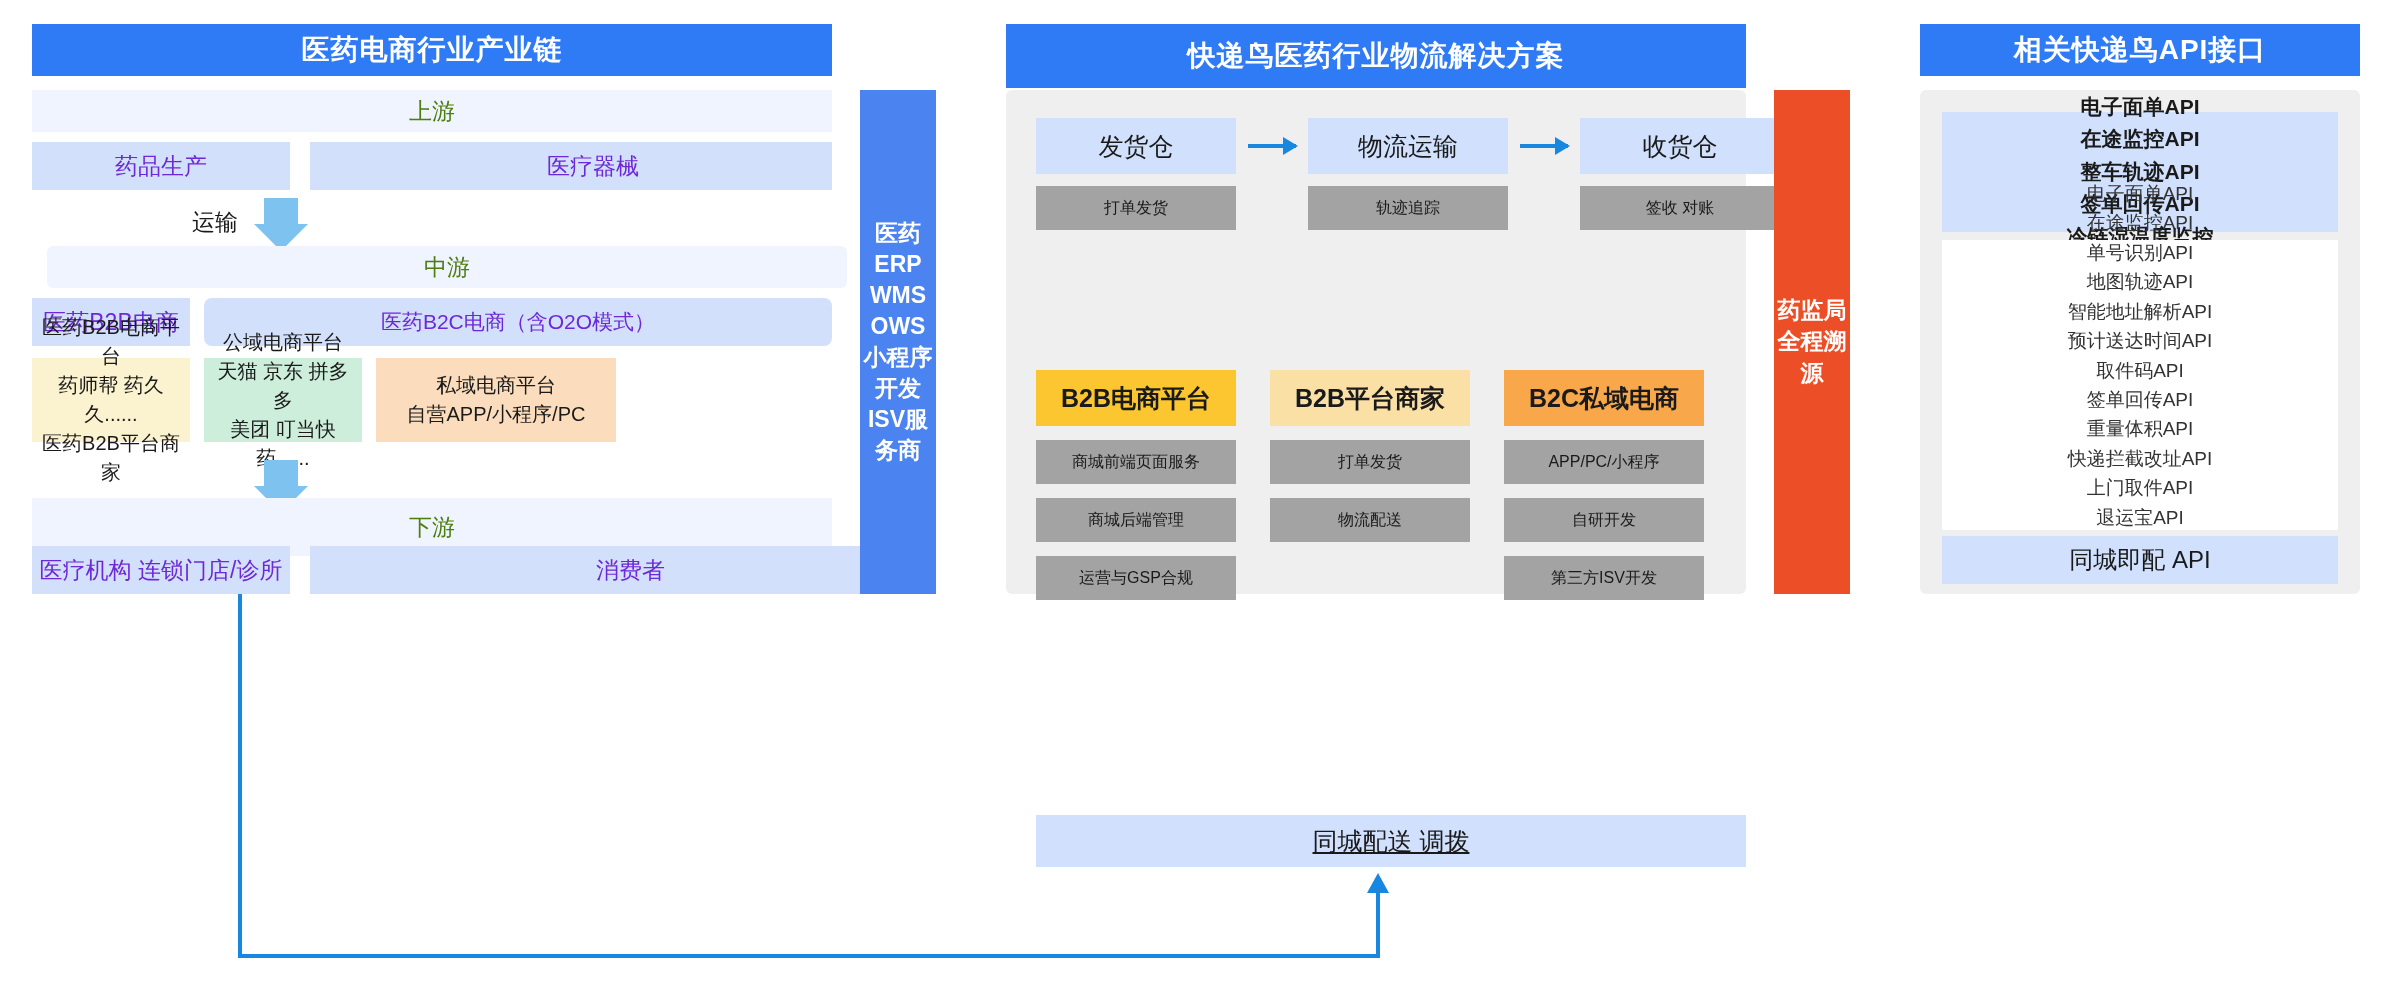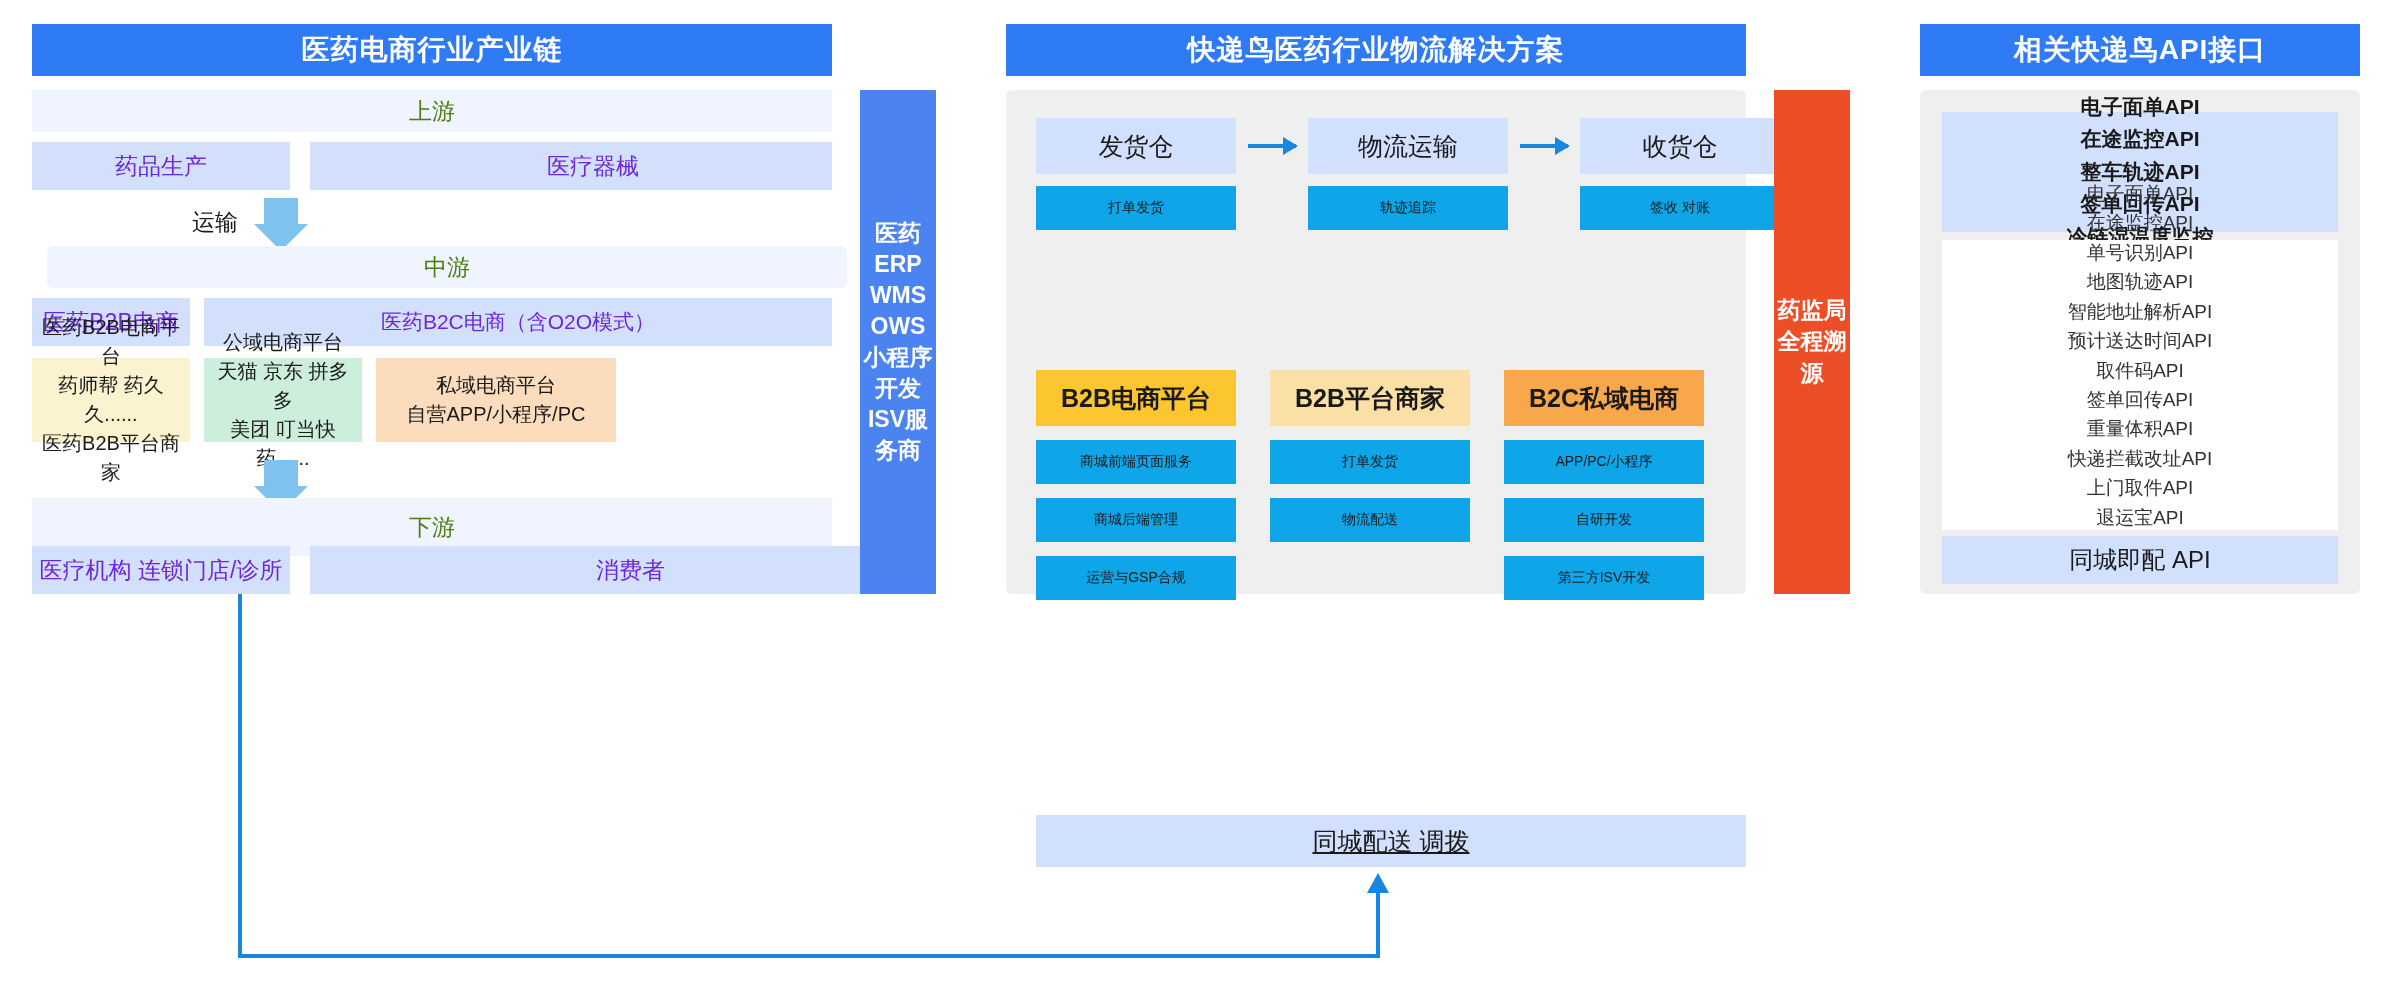--- a/index.html
+++ b/index.html
@@ -84,22 +84,22 @@
   
   .panel-gray {
     background: #efefef;
     border-radius: 6px;
   }
   .flow-box {
     background: #d0e0fd;
     font-size: 25px;
   }
   .white-box {
-    background: #0ea5e9;
-    font-size: 14px;
+    background: #a3a3a3;
+    font-size: 16px;
   }
   .cat-gold   { background: #fbc62f; font-size: 25px; font-weight: bold; }
   .cat-lgold  { background: #fbe0a6; font-size: 25px; font-weight: bold; }
   .cat-orange { background: #f8a84a; font-size: 25px; font-weight: bold; }
 
   .hbox-blue {
     background: #d0e0fd;
     font-size: 25px;
     text-decoration: underline;
   }
@@ -156,21 +156,21 @@
 <div class="abs chain-box center-both" style="left:32px; top:142px; width:258px; height:48px;">药品生产</div>
 <div class="abs chain-box center-both" style="left:310px; top:142px; width:522px; height:48px;padding-left:44px;">医疗器械</div>
 
 <div class="abs arrow-label center-both" style="left:170px; top:208px; width:90px; height:28px;">运输</div>
 <div class="abs arrow-shaft" style="left:264px; top:198px; width:34px; height:26px;"></div>
 <div class="abs arrow-head" style="left:254px; top:224px;"></div>
 
 <div class="abs tier-band center-both" style="left:47px; top:246px; width:800px; height:42px;border-radius:6px;">中游</div>
 
 <div class="abs chain-box center-both" style="left:32px; top:298px; width:158px; height:48px;">医药B2B电商</div>
-<div class="abs chain-box small center-both" style="left:204px; top:298px; width:628px; height:48px;">医药B2C电商（含O2O模式）</div>
+<div class="abs chain-box small center-both" style="left:204px; top:298px; width:628px; height:48px;border-radius:8px;">医药B2C电商（含O2O模式）</div>
 
 <div class="abs plat-box plat-yellow center-both" style="left:32px; top:358px; width:158px; height:84px;">
   <span>医药B2B电商平台</span>
   <span>药师帮 药久久......</span>
   <span>医药B2B平台商家</span>
 </div>
 <div class="abs plat-box plat-green center-both" style="left:204px; top:358px; width:158px; height:84px;">
   <span>公域电商平台</span>
   <span>天猫 京东 拼多多</span>
   <span>美团 叮当快药......</span>
@@ -189,21 +189,21 @@
 <div class="abs chain-box center-both" style="left:310px; top:546px; width:626px; height:48px;padding-left:15px;">消费者</div>
 
 <div class="abs vbar vbar-blue center-both" style="left:860px; top:90px; width:76px; height:504px;">
   <span>医药ERP</span>
   <span>WMS</span>
   <span>OWS</span>
   <span>小程序开发</span>
   <span>ISV服务商</span>
 </div>
 
-<div class="abs col-header center-both" style="left:1006px; top:24px; width:740px; height:52px;">快递鸟医药行业物流解决方案</div>
+<div class="abs col-header center-both" style="left:1006px; top:24px; width:740px; height:64px;">快递鸟医药行业物流解决方案</div>
 
 <div class="abs panel-gray" style="left:1006px; top:90px; width:740px; height:504px;"></div>
 
 <div class="abs flow-box center-both" style="left:1036px; top:118px; width:200px; height:56px;">发货仓</div>
 <div class="abs flow-arrow" style="left:1248px; top:146px; width:48px;">
   <span class="line"></span>
     <span class="tip"></span>
 </div>
 <div class="abs flow-box center-both" style="left:1308px; top:118px; width:200px; height:56px;">物流运输</div>
 <div class="abs flow-arrow" style="left:1520px; top:146px; width:48px;">

